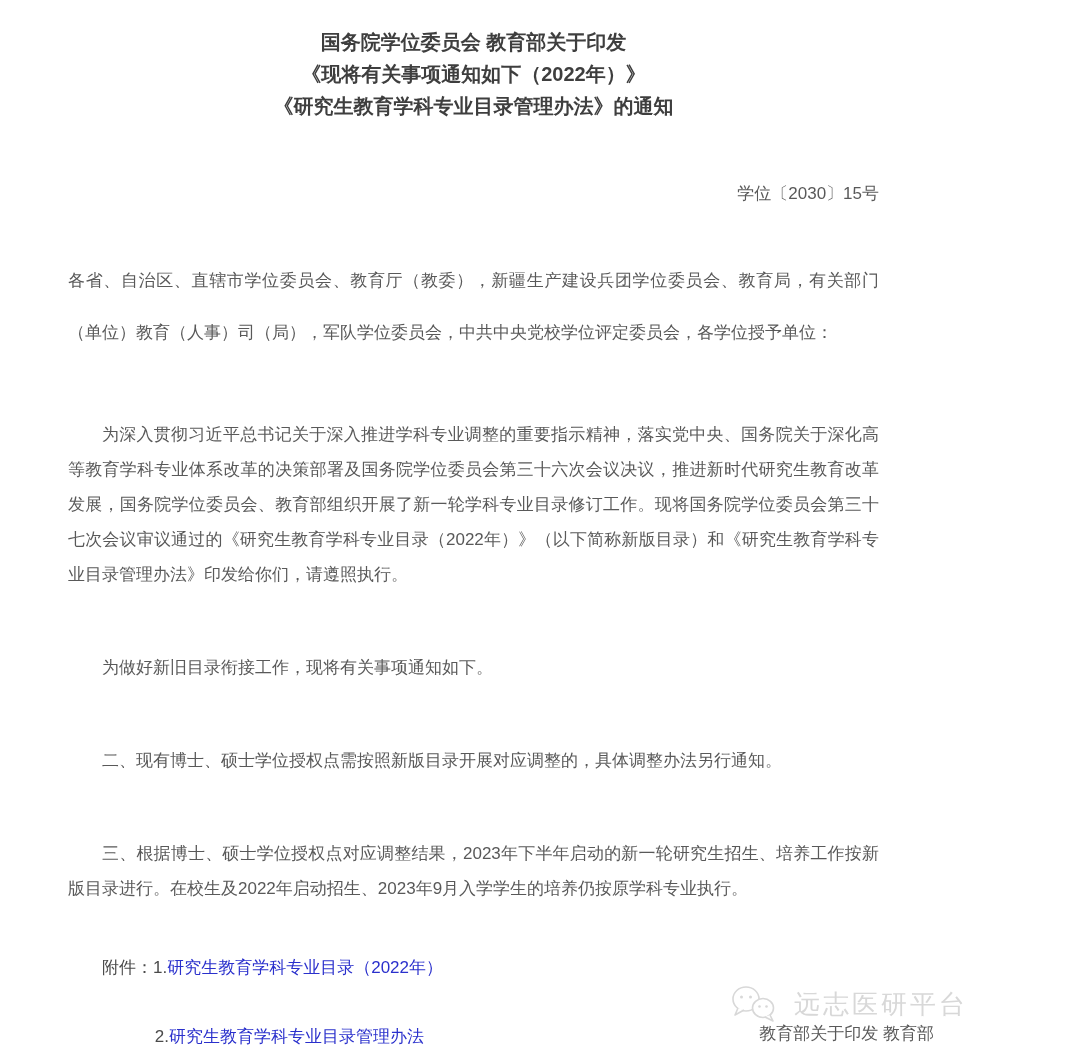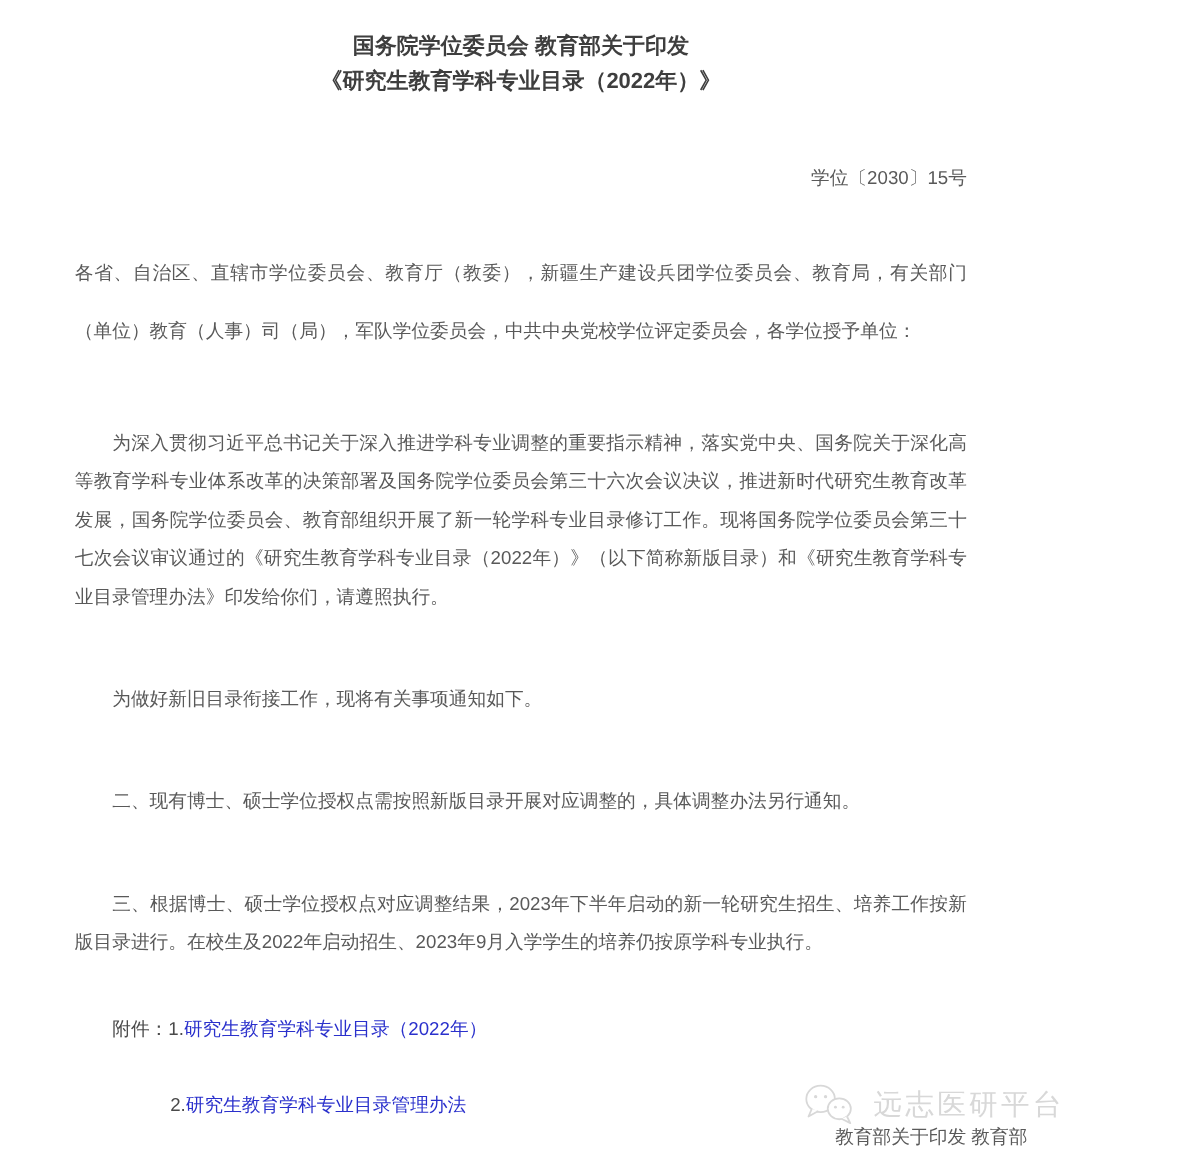--- a/index.html
+++ b/index.html
@@ -85,21 +85,22 @@
   }
 </style>
 </head>
 <body>
 
 <div class="page">
   <div class="content">
 
     <div class="title">
       <div>国务院学位委员会 教育部关于印发</div>
-      <div>《研究生教育学科专业目录（2022年）》</div>
+      <div>《现将有关事项通知如下（2022年）》</div>
+      <div>《研究生教育学科专业目录管理办法》的通知</div>
     </div>
 
     <div class="doc-number">学位〔2030〕15号</div>
 
     <p class="body-text salutation">各省、自治区、直辖市学位委员会、教育厅（教委），新疆生产建设兵团学位委员会、教育局，有关部门（单位）教育（人事）司（局），军队学位委员会，中共中央党校学位评定委员会，各学位授予单位：</p>
 
     <p class="body-text indent para">为深入贯彻习近平总书记关于深入推进学科专业调整的重要指示精神，落实党中央、国务院关于深化高等教育学科专业体系改革的决策部署及国务院学位委员会第三十六次会议决议，推进新时代研究生教育改革发展，国务院学位委员会、教育部组织开展了新一轮学科专业目录修订工作。现将国务院学位委员会第三十七次会议审议通过的《研究生教育学科专业目录（2022年）》（以下简称新版目录）和《研究生教育学科专业目录管理办法》印发给你们，请遵照执行。</p>
 
     <p class="body-text indent para">为做好新旧目录衔接工作，现将有关事项通知如下。</p>
 

